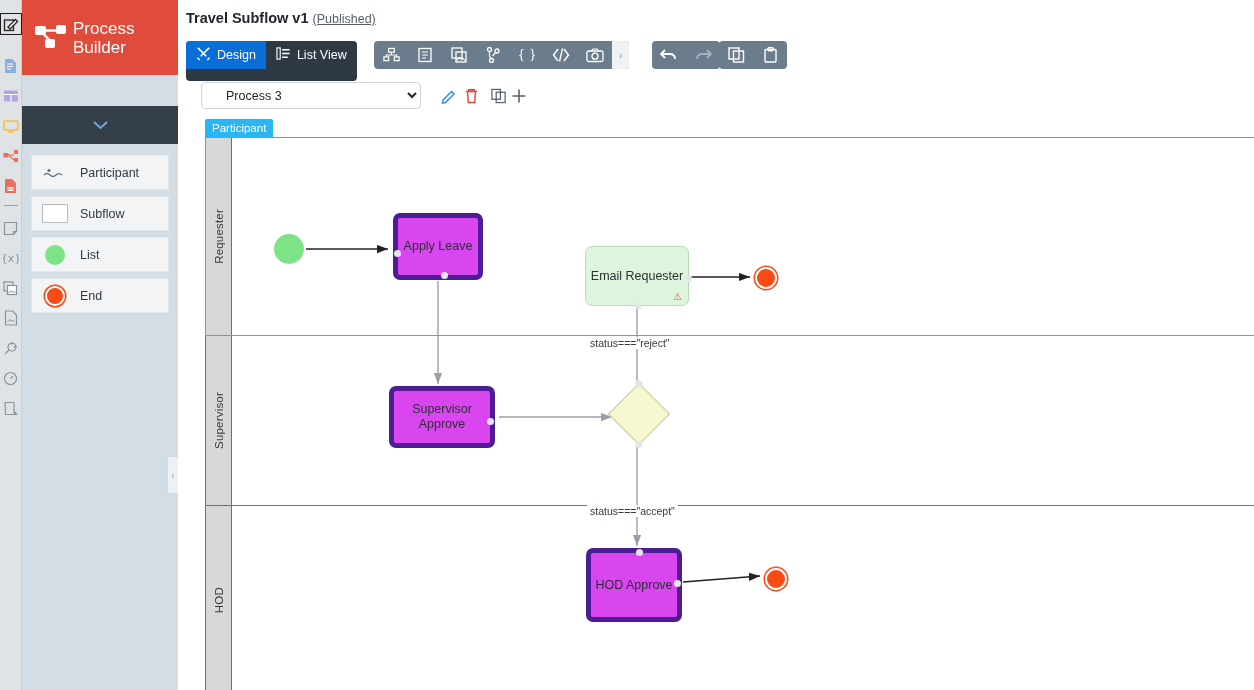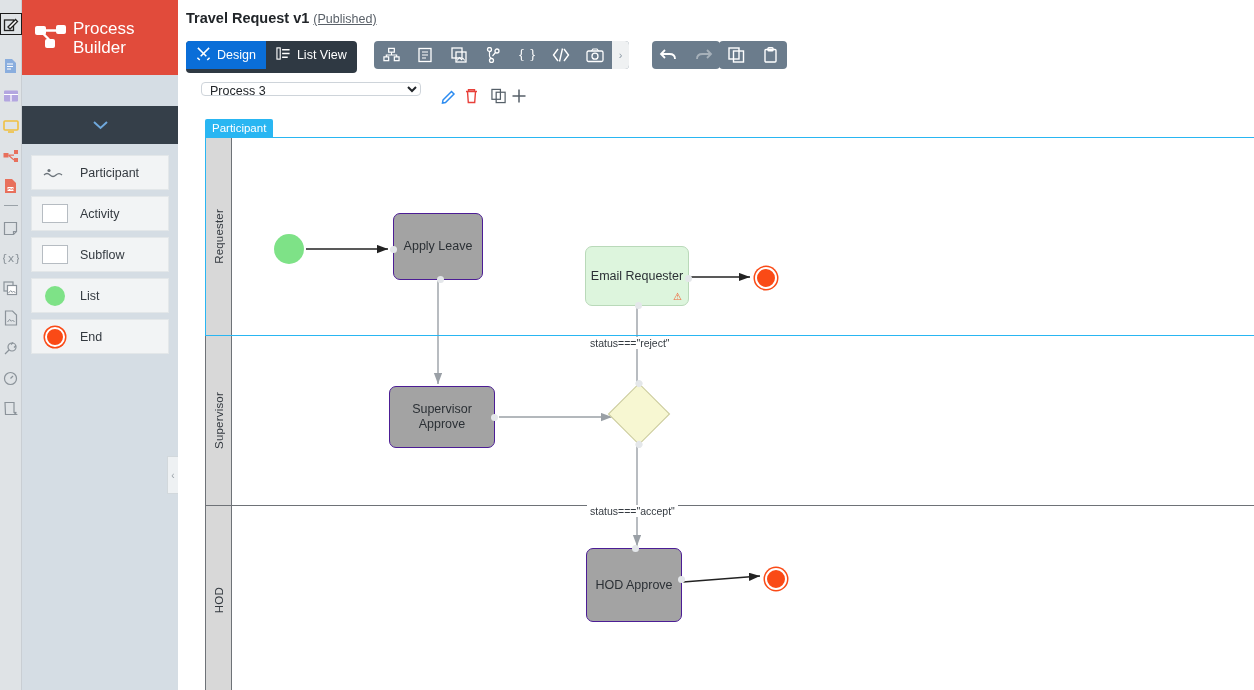--- a/index.html
+++ b/index.html
@@ -63,42 +63,42 @@
     display: flex; align-items: center; justify-content: center;
     color: #9aa2a8; font-size: 10px;
   }
 
   
   .header { position: absolute; left: 178px; top: 0; width: 1076px; height: 76px; background: #fff; }
   .title { position: absolute; left: 8px; top: 10px; font-size: 14.5px; font-weight: bold; color: #212529; }
   .title .pub { font-weight: normal; font-size: 12.5px; color: #5a6169; text-decoration: underline; }
 
   .tabgroup {
-    position: absolute; left: 8px; top: 41px; height: 32px; background: #2f3943;
+    position: absolute; left: 8px; top: 41px; height: 40px; background: #2f3943;
     border-radius: 4px; display: flex; overflow: hidden;
   }
   .tab { display: flex; align-items: center; gap: 6px; padding: 0 10px; height: 28px; font-size: 12.5px; color: #fff; }
   .tab.active { background: #0a6ed8; }
 
   .toolgroup {
     position: absolute; top: 41px; height: 28px; background: #6b7c8c;
     border-radius: 4px; display: flex; align-items: center; overflow: hidden;
   }
   .tg1 { left: 196px; }
   .tg2 { left: 474px; }
   .tg3 { left: 541px; }
   .tbtn { width: 34px; height: 28px; display: flex; align-items: center; justify-content: center; }
   .tbtn.dim svg { opacity: 0.55; }
   .tmore { width: 17px; height: 28px; background: #eff1f2; display: flex; align-items: center; justify-content: center; color: #8d9aa5; font-size: 11px; }
 
   
   .procsel {
-    position: absolute; left: 201px; top: 82px; width: 220px; height: 14px;
+    position: absolute; left: 201px; top: 82px; width: 220px; height: 27px;
     border: 1px solid #ced4da; border-radius: 4px; background: #fff;
-    font-family: "Liberation Sans", sans-serif; font-size: 12.5px; color: #212529; padding-left: 4px;
+    font-family: "Liberation Sans", sans-serif; font-size: 12.5px; color: #212529; padding-left: 20px;
   }
   .rowicon { position: absolute; top: 88px; width: 16px; height: 16px; display: flex; align-items: center; justify-content: center; }
 
   
   .canvas { position: absolute; left: 178px; top: 113px; width: 1076px; height: 577px; background: #fff; overflow: hidden; }
   .parttab {
     position: absolute; left: 27px; top: 6px; height: 18px; padding: 0 7px;
     background: #29b6f2; color: #fff; font-size: 11.5px; line-height: 18px; border-radius: 2px 2px 0 0;
   }
   .pool { position: absolute; left: 27px; top: 24px; width: 1062px; }
@@ -108,21 +108,21 @@
   .lane-hdr {
     width: 26px; background: #d8d8d8; border-right: 1px solid #6e7277;
     display: flex; align-items: center; justify-content: center;
   }
   .lane-hdr span { writing-mode: vertical-rl; transform: rotate(180deg); font-size: 11.5px; color: #343a40; letter-spacing: .2px; }
   .lane-body { position: relative; flex: 1; }
 
   
   .node { position: absolute; display: flex; align-items: center; justify-content: center; text-align: center; }
   .n-task {
-    background: #a3a3a3; border: 1px solid #4c1d95; border-radius: 7px;
+    background: #d946ef; border: 5px solid #4c1d95; border-radius: 7px;
     font-size: 12.5px; color: #2b3035; line-height: 15px;
   }
   .n-tool { background: #ddf5dd; border: 1px solid #b9d9b9; border-radius: 7px; font-size: 12.5px; color: #2b3035; }
   .n-diamond { background: #f7f7d2; border: 1px solid #c9c99d; transform: rotate(45deg); }
   .n-start { width: 30px; height: 30px; border-radius: 50%; background: #7ee287; }
   .n-end { width: 22px; height: 22px; border-radius: 50%; background: #fa4a16; border: 2px solid #fff; box-shadow: 0 0 0 1.5px #fa4a16; }
   .warn { position: absolute; right: 6px; bottom: 3px; color: #f0663a; font-size: 10px; line-height: 10px; }
   .port { position: absolute; width: 7px; height: 7px; border-radius: 50%; background: #e4e7ea; }
   .edgelabel { position: absolute; font-size: 10.5px; color: #343a40; background: #fff; padding: 0 3px; white-space: nowrap; }
   .edges { position: absolute; left: 0; top: 0; width: 100%; height: 100%; pointer-events: none; }
@@ -249,26 +249,20 @@
             <path d="M2 9q3-3 6 0t6 0 6 0" fill="none" stroke="#6b737a" stroke-width="1.2"></path>
             <circle cx="7" cy="4.5" r="1.6" fill="#6b737a"></circle>
           </svg>
       </span>
       <span class="pal-label">Participant</span>
     </div>
     <div class="pal-item">
       <span class="pal-gfx">
           <span class="sw-rect"></span>
         </span>
-      <span class="pal-label">Activity</span>
-    </div>
-    <div class="pal-item">
-      <span class="pal-gfx">
-          <span class="sw-rect"></span>
-        </span>
       <span class="pal-label">Subflow</span>
     </div>
     <div class="pal-item">
       <span class="pal-gfx">
           <span class="sw-circle start"></span>
         </span>
       <span class="pal-label">List</span>
     </div>
     <div class="pal-item">
       <span class="pal-gfx">
@@ -277,21 +271,21 @@
       <span class="pal-label">End</span>
     </div>
   </div>
 
   <div class="collapse-handle">
     <span>‹</span>
   </div>
 
   <div class="header">
     <div class="title">
-      <span>Travel Request v1</span>
+      <span>Travel Subflow v1</span>
       <span class="pub">(Published)</span>
     </div>
 
     <div class="tabgroup">
       <div class="tab active">
         <span>
           <svg width="15" height="15" viewBox="0 0 16 16">
               <path d="M2 2l9 9M14 2L5 11" stroke="#fff" stroke-width="1.6" fill="none"></path>
               <path d="M1.5 12.5l2.5 2.5M14.5 12.5L12 15" stroke="#fff" stroke-width="1.6"></path>
             </svg>

